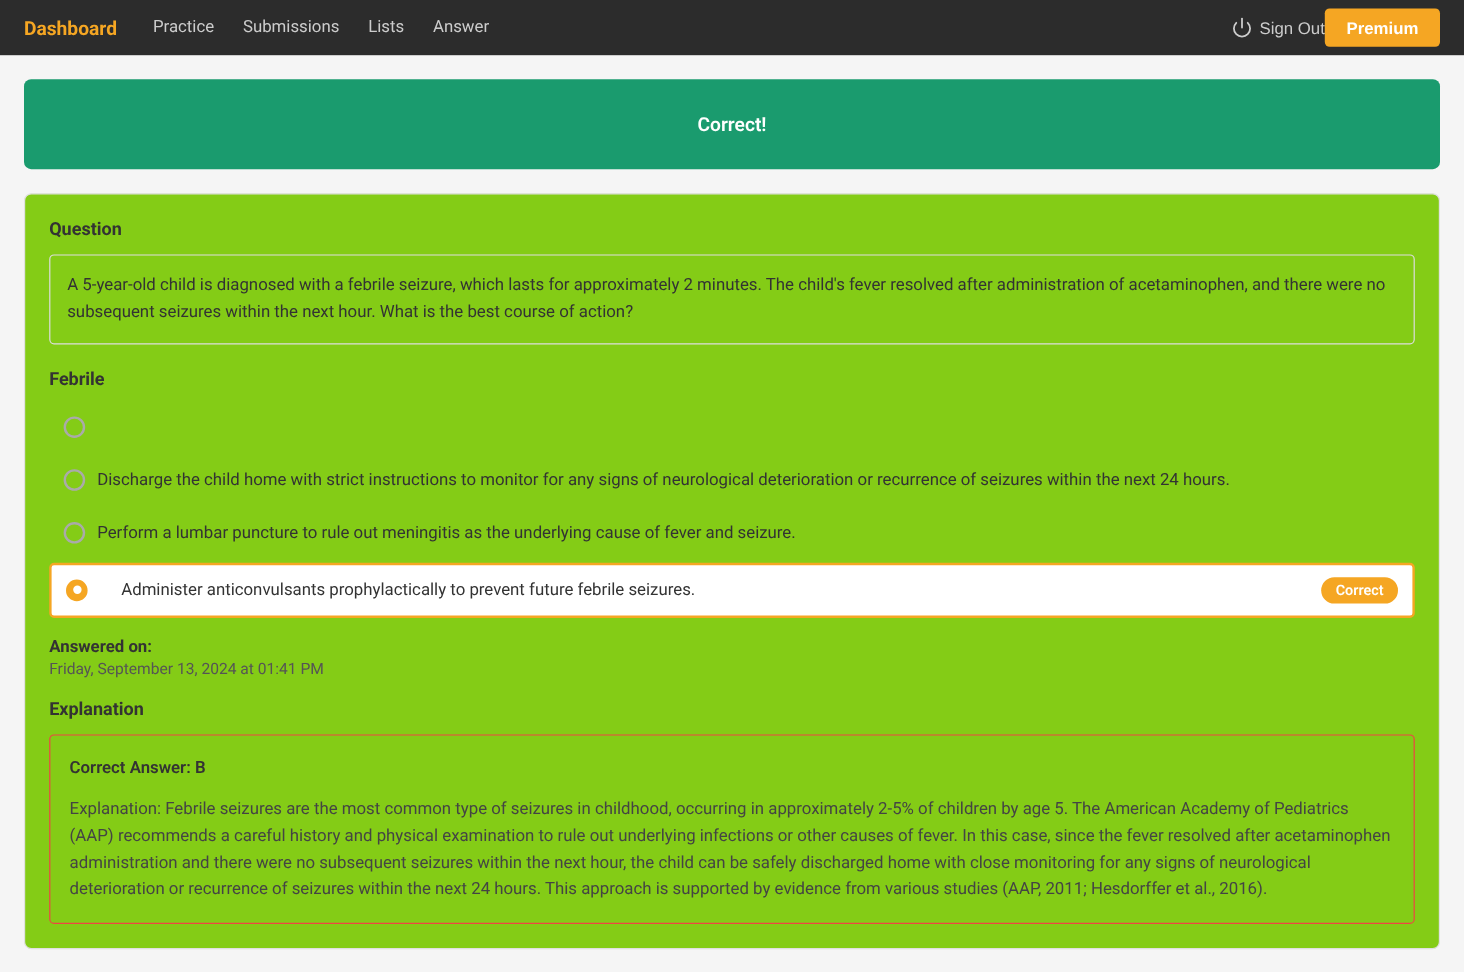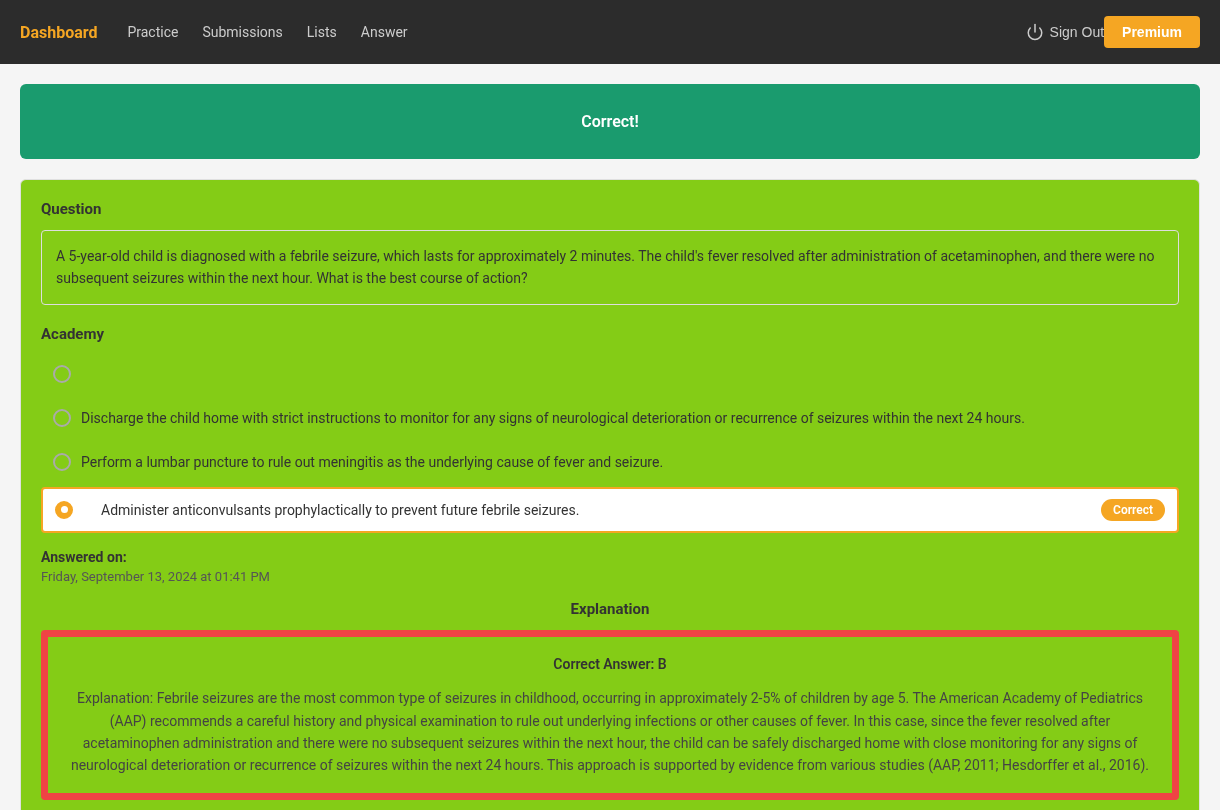--- a/index.html
+++ b/index.html
@@ -14,21 +14,21 @@
       color: #333;
       font-size: 14px;
     }
 
     
     .navbar {
       background: #2c2c2c;
       display: flex;
       align-items: center;
       padding: 0 20px;
-      height: 64px;
+      height: 46px;
     }
 
     .nav-brand {
       color: #f5a623;
       font-weight: 700;
       font-size: 16px;
       margin-right: 30px;
       cursor: pointer;
     }
 
@@ -201,25 +201,24 @@
     }
 
     .answered-date {
       font-size: 13px;
       color: #555;
     }
 
     
     .explanation-section {
       margin-top: 16px;
-      text-align: center;
     }
 
     .explanation-box {
-      border: 7px solid #ef4444;
+      border: 1px solid #ef4444;
       border-radius: 4px;
       padding: 16px;
       font-size: 14px;
       line-height: 1.6;
       color: #333;
     }
 
     .correct-answer-label {
       font-weight: 600;
       margin-bottom: 12px;
@@ -255,21 +254,21 @@
 <div class="main-content">
 
   <div class="correct-banner">Correct!</div>
 
   <div class="card">
 
     <div class="section-label">Question</div>
     <div class="question-box">A 5-year-old child is diagnosed with a febrile seizure, which lasts for approximately 2 minutes. The child's fever resolved after administration of acetaminophen, and there were no subsequent seizures within the next hour. What is the best course of action?</div>
 
     <div class="answers-section">
-      <div class="section-label">Academy</div>
+      <div class="section-label">Febrile</div>
 
       <div class="answer-option normal">
         <div class="radio-circle"></div>
       </div>
 
       <div class="answer-option normal">
         <div class="radio-circle"></div>
         <span class="answer-text">Discharge the child home with strict instructions to monitor for any signs of neurological deterioration or recurrence of seizures within the next 24 hours.</span>
       </div>
 

